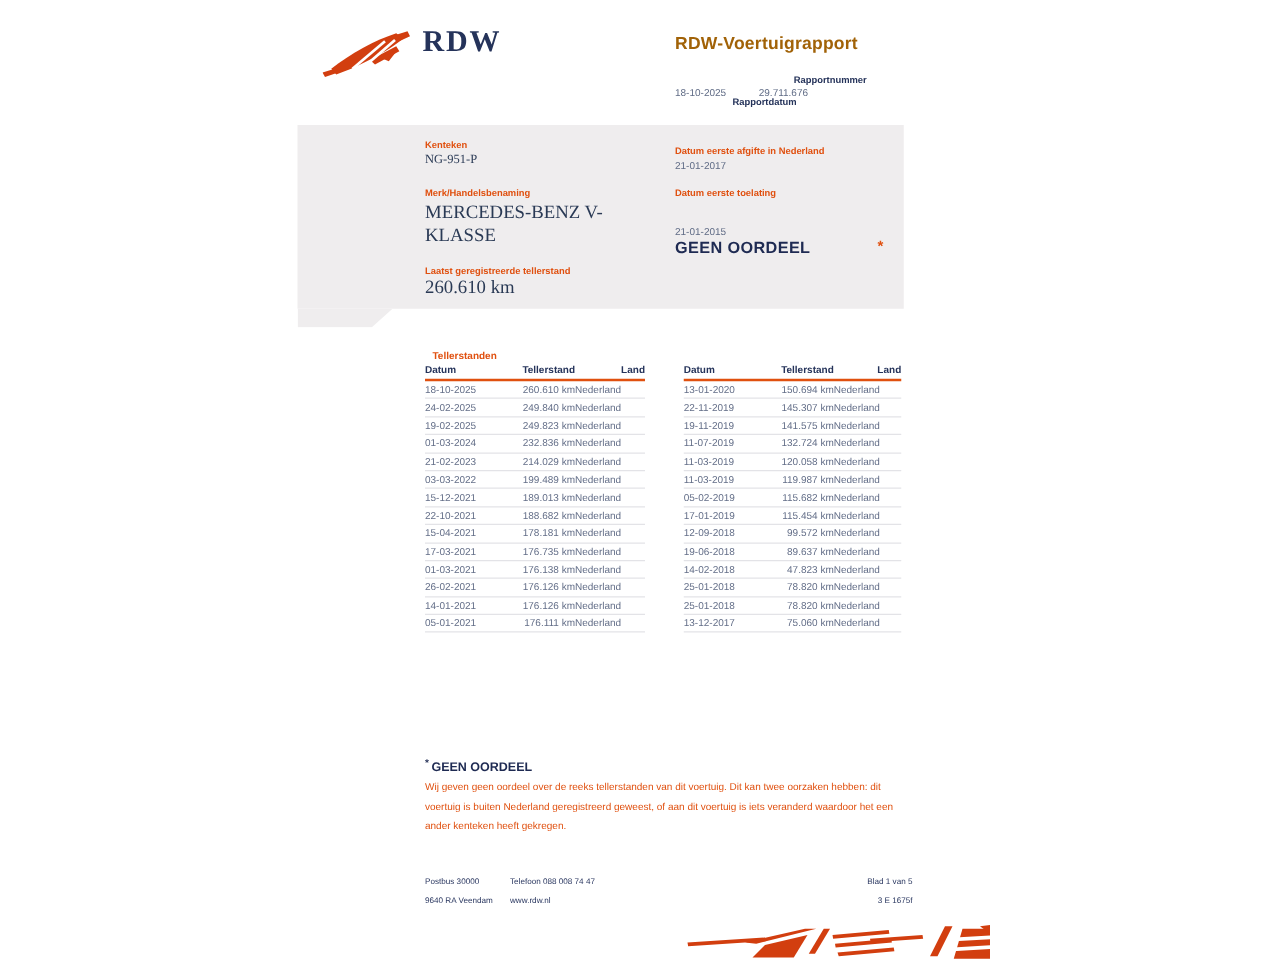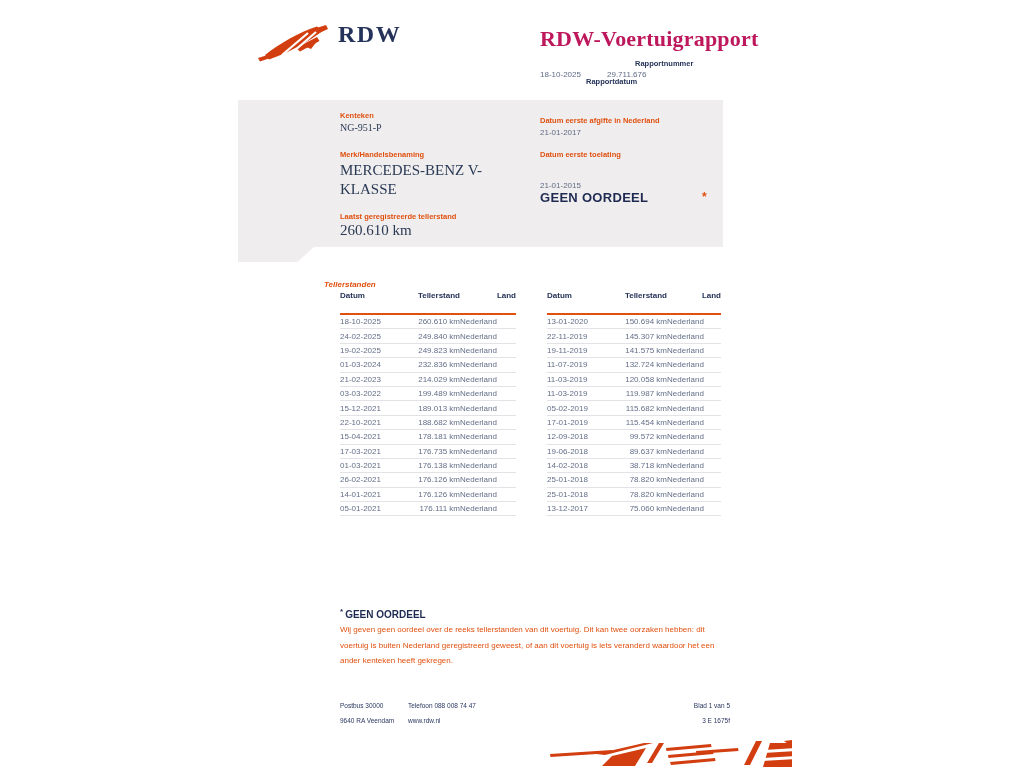--- a/index.html
+++ b/index.html
@@ -10,22 +10,22 @@
     color:#25335a;
   }
   .abs { position:absolute; }
 
   
   #rdw-wordmark {
     font-family:"Liberation Serif", serif; font-weight:bold;
     font-size:24px; letter-spacing:1.5px; color:#25335a;
   }
   #report-title {
-    font-family:Liberation Serif, serif; font-weight:bold;
-    font-size:22px; color:#be185d; letter-spacing:0.2px;
+    font-family:Liberation Sans, sans-serif; font-weight:bold;
+    font-size:14px; color:#a16207; letter-spacing:0.2px;
   }
   .meta-label { font-size:7.5px; font-weight:bold; color:#25335a; }
   .meta-value { font-size:8px; color:#5f6b85; }
 
   
   #summary-box { left:238px; top:100px; width:485px; height:147px; background:#efedee; }
   #summary-notch {
     left:238px; top:247px; width:76px; height:15px; background:#efedee;
     clip-path: polygon(0 0, 100% 0, 78% 100%, 0 100%);
   }
@@ -37,21 +37,21 @@
   #verdict { font-size:13px; font-weight:bold; color:#1e2a52; letter-spacing:0.3px; }
   #verdict-star { color:#e0500f; font-size:12px; font-weight:bold; }
 
   
   #tables-title { font-size:8px; font-weight:bold; color:#e0500f; }
   .odo-table { position:absolute; top:291px; }
   #odo-table-left  { left:340px; width:176px; }
   #odo-table-right { left:547px; width:174px; }
   .thead {
     display:grid; grid-template-columns: 72px 48px 1fr;
-    border-bottom:2px solid #e0500f; padding-bottom:13px;
+    border-bottom:2px solid #e0500f; padding-bottom:3px;
   }
   .thead span { font-size:8px; font-weight:bold; color:#25335a; }
   .trow {
     display:grid; grid-template-columns: 72px 48px 1fr;
     height:14.4px; align-items:center; border-bottom:1px solid #e3e3e7;
   }
   .tcell { font-size:8px; color:#636e88; }
   .c1 { text-align:right; }
   .c2 { text-align:left; }
   .thead .c1, .thead .c2 { text-align:right; }
@@ -110,21 +110,21 @@
 
   <div class="abs field-label" style="left:540px; top:116px;">Datum eerste afgifte in Nederland</div>
   <div class="abs field-value-sans" style="left:540px; top:128px;">21-01-2017</div>
 
   <div class="abs field-label" style="left:540px; top:150px;">Datum eerste toelating</div>
   <div class="abs field-value-sans" style="left:540px; top:162px;margin-top:19px;">21-01-2015</div>
 
   <div class="abs" id="verdict" style="left:540px; top:190px;">GEEN OORDEEL</div>
   <div class="abs" id="verdict-star" style="left:702px; top:190px;">*</div>
 
-  <div class="abs" id="tables-title" style="left:324px; top:280px;font-style:italic;">Tellerstanden</div>
+  <div class="abs" id="tables-title" style="left:346px; top:280px;">Tellerstanden</div>
 
   <div class="odo-table" id="odo-table-left">
       <div class="thead">
         <span class="c0">Datum</span>
         <span class="c1">Tellerstand</span>
         <span class="c2">Land</span>
       </div>
       <div class="trow">
         <span class="tcell c0">18-10-2025</span>
         <span class="tcell c1">260.610 km</span>
@@ -247,21 +247,21 @@
         <span class="tcell c1">99.572 km</span>
         <span class="tcell c2">Nederland</span>
       </div>
       <div class="trow">
         <span class="tcell c0">19-06-2018</span>
         <span class="tcell c1">89.637 km</span>
         <span class="tcell c2">Nederland</span>
       </div>
       <div class="trow">
         <span class="tcell c0">14-02-2018</span>
-        <span class="tcell c1">38.718 km</span>
+        <span class="tcell c1">47.823 km</span>
         <span class="tcell c2">Nederland</span>
       </div>
       <div class="trow">
         <span class="tcell c0">25-01-2018</span>
         <span class="tcell c1">78.820 km</span>
         <span class="tcell c2">Nederland</span>
       </div>
       <div class="trow">
         <span class="tcell c0">25-01-2018</span>
         <span class="tcell c1">78.820 km</span>

